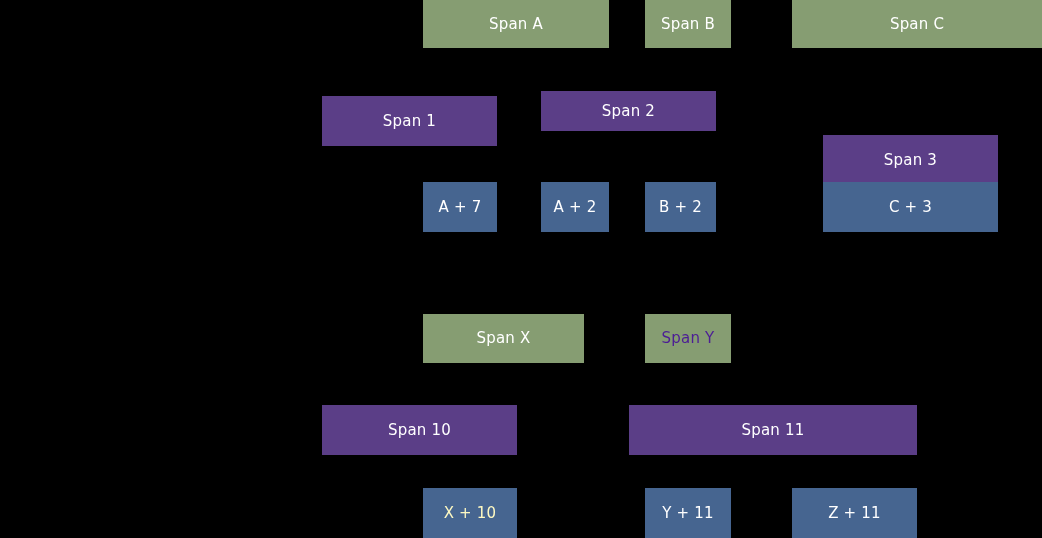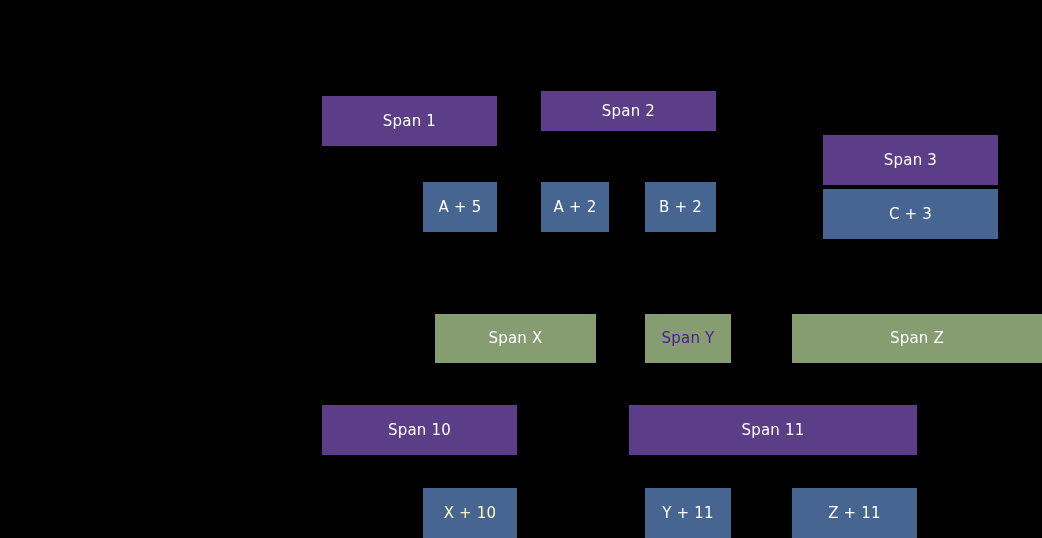--- a/index.html
+++ b/index.html
@@ -44,54 +44,62 @@
     color: #ffffff;
   }
   .tier-green  { background: #869d72; }
   .tier-purple { background: #5b3e87; }
   .tier-blue   { background: #466590; }
 </style>
 </head>
 <body>
 
 <div id="canvas" style="width: 1042px; height: 538px; background: rgb(0, 0, 0);">
+    <div style="position: absolute; left: 0px; top: 0px; width: 1042px; height: 48px;">
+      <div class="span-bar tier-green" style="left: 423px; top: 0px; width: 186px; height: 48px; background: rgb(134, 157, 114);">
+        <span class="span-label" style="color: rgb(255, 255, 255);">Span A</span>
+      </div>
+      <div class="span-bar tier-green" style="left: 645px; top: 0px; width: 86px; height: 48px; background: rgb(134, 157, 114);">
+        <span class="span-label" style="color: rgb(255, 255, 255);">Span B</span>
+      </div>
+      <div class="span-bar tier-green" style="left: 792px; top: 0px; width: 250px; height: 48px; background: rgb(134, 157, 114);">
+        <span class="span-label" style="color: rgb(255, 255, 255);">Span C</span>
+      </div>
+    </div>
     <div style="position: absolute; left: 0px; top: 91px; width: 1042px; height: 50px;">
       <div class="span-bar tier-purple" style="left: 322px; top: 5px; width: 175px; height: 50px; background: rgb(91, 62, 135);">
         <span class="span-label" style="color: rgb(255, 255, 255);">Span 1</span>
       </div>
       <div class="span-bar tier-purple" style="left: 541px; top: 0px; width: 175px; height: 40px; background: rgb(91, 62, 135);">
         <span class="span-label" style="color: rgb(255, 255, 255);">Span 2</span>
       </div>
       <div class="span-bar tier-purple" style="left: 823px; top: 0px; width: 175px; height: 50px; background: rgb(91, 62, 135); margin-top: 44px;">
         <span class="span-label" style="color: rgb(255, 255, 255);">Span 3</span>
       </div>
     </div>
     <div style="position: absolute; left: 0px; top: 182px; width: 1042px; height: 50px;">
       <div class="span-bar tier-blue" style="left: 423px; top: 0px; width: 74px; height: 50px; background: rgb(70, 101, 144);">
-        <span class="span-label" style="color: rgb(255, 255, 255);">A + 5</span>
+        <span class="span-label" style="color: rgb(255, 255, 255);">A + 7</span>
       </div>
       <div class="span-bar tier-blue" style="left: 541px; top: 0px; width: 68px; height: 50px; background: rgb(70, 101, 144);">
         <span class="span-label" style="color: rgb(255, 255, 255);">A + 2</span>
       </div>
       <div class="span-bar tier-blue" style="left: 645px; top: 0px; width: 71px; height: 50px; background: rgb(70, 101, 144);">
         <span class="span-label" style="color: rgb(255, 255, 255);">B + 2</span>
       </div>
-      <div class="span-bar tier-blue" style="left: 823px; top: 7px; width: 175px; height: 50px; background: rgb(70, 101, 144);">
+      <div class="span-bar tier-blue" style="left: 823px; top: 0px; width: 175px; height: 50px; background: rgb(70, 101, 144);">
         <span class="span-label" style="color: rgb(255, 255, 255);">C + 3</span>
       </div>
     </div>
     <div style="position: absolute; left: 0px; top: 314px; width: 1042px; height: 49px;">
-      <div class="span-bar tier-green" style="left: 423px; top: 0px; width: 161px; height: 49px; background: rgb(134, 157, 114); margin-left: 12px;">
+      <div class="span-bar tier-green" style="left: 423px; top: 0px; width: 161px; height: 49px; background: rgb(134, 157, 114);">
         <span class="span-label" style="color: rgb(255, 255, 255);">Span X</span>
       </div>
       <div class="span-bar tier-green" style="left: 645px; top: 0px; width: 86px; height: 49px; background: rgb(134, 157, 114);">
         <span class="span-label" style="color: #4c1d95;">Span Y</span>
-      </div>
-      <div class="span-bar tier-green" style="left: 792px; top: 0px; width: 250px; height: 49px; background: rgb(134, 157, 114);">
-        <span class="span-label" style="color: rgb(255, 255, 255);">Span Z</span>
       </div>
     </div>
     <div style="position: absolute; left: 0px; top: 405px; width: 1042px; height: 50px;">
       <div class="span-bar tier-purple" style="left: 322px; top: 0px; width: 195px; height: 50px; background: rgb(91, 62, 135);">
         <span class="span-label" style="color: rgb(255, 255, 255);">Span 10</span>
       </div>
       <div class="span-bar tier-purple" style="left: 629px; top: 0px; width: 288px; height: 50px; background: rgb(91, 62, 135);">
         <span class="span-label" style="color: rgb(255, 255, 255);">Span 11</span>
       </div>
     </div>

